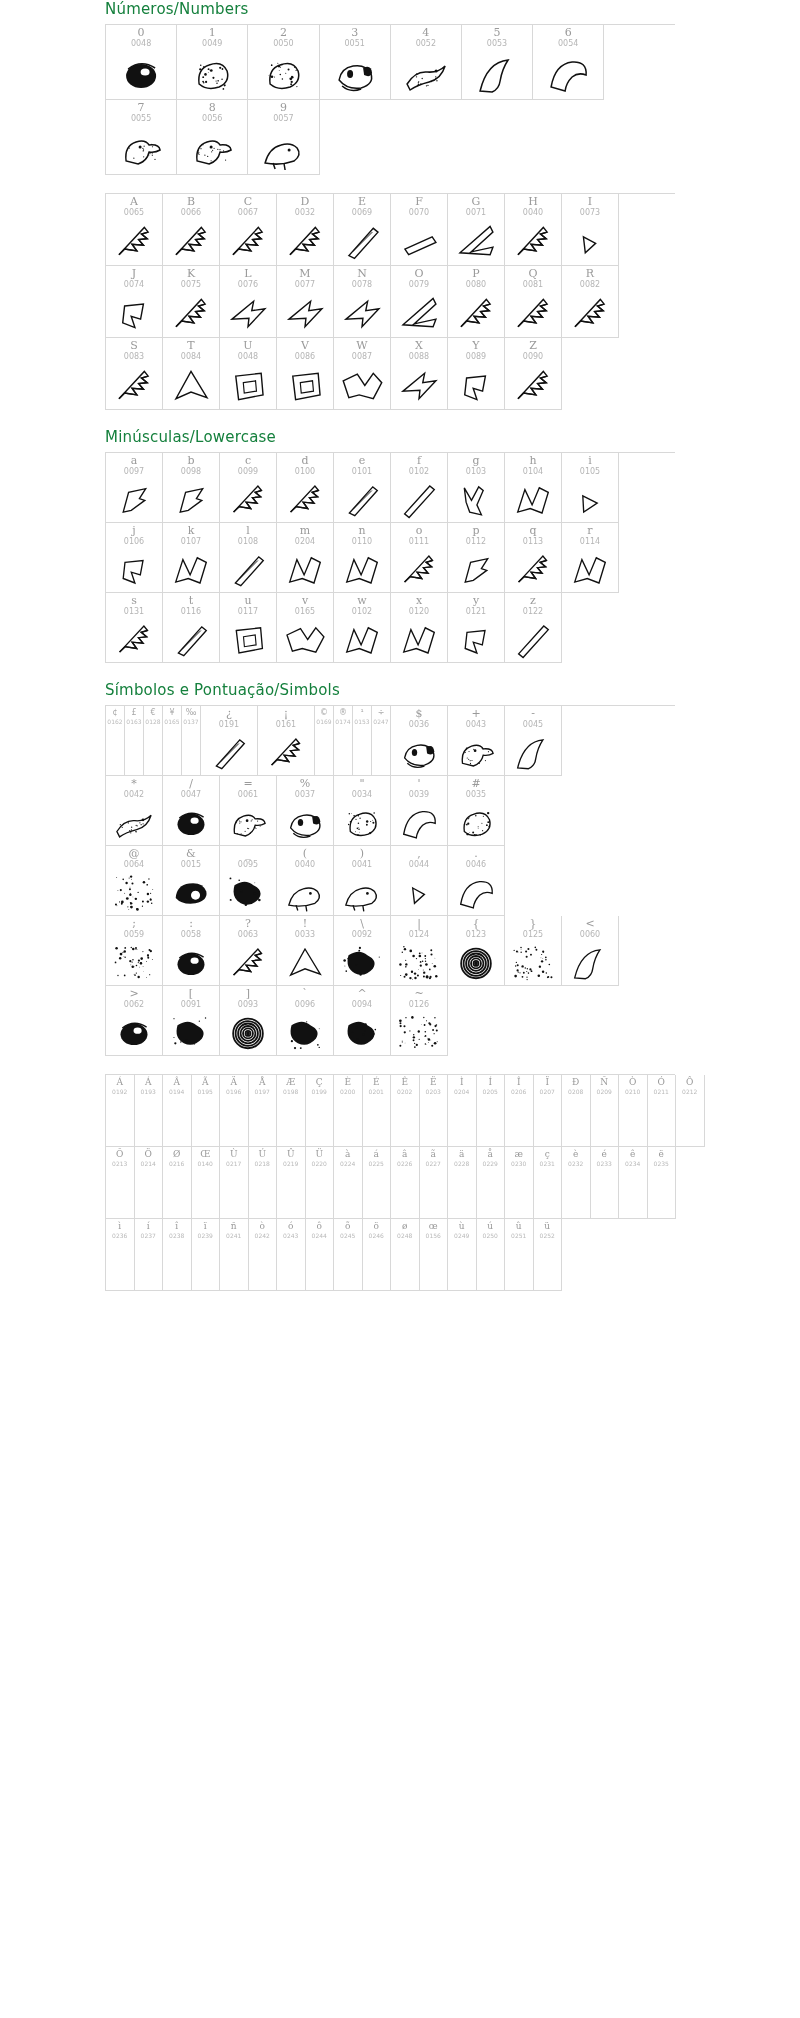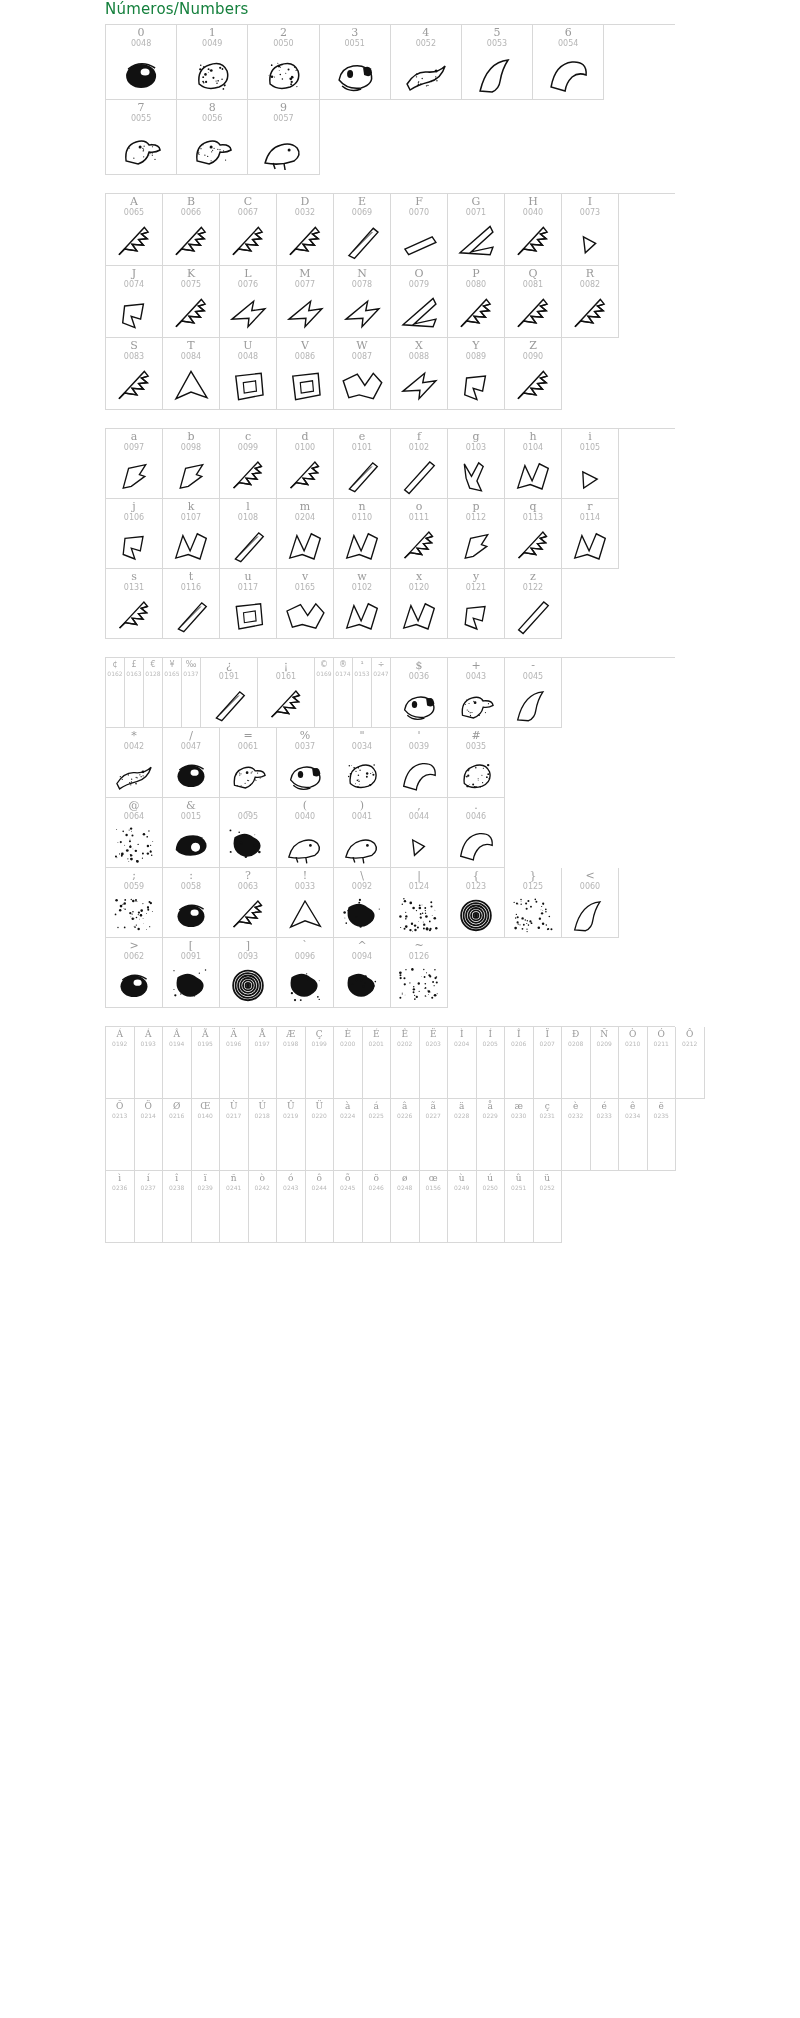--- a/index.html
+++ b/index.html
@@ -610,20 +610,21 @@
             <svg viewBox="0 0 100 100" preserveAspectRatio="xMidYMid meet">
               <path d="M18 78 L72 20 L80 30 L66 34 L78 44 L60 46 L70 58 L46 56 L56 70 L30 66 Z" fill="#fff" stroke="#111" stroke-width="3"></path>
               <path d="M18 78 L30 66 L56 70 L46 56 L70 58 L60 46 L78 44 L66 34 L80 30" fill="none" stroke="#111" stroke-width="3"></path>
             </svg>
           </div>
         </div>
       </div>
   </div>
 
   <div class="section">
+    <div class="section-title">Minúsculas/Lowercase</div>
     <div class="grid" id="grid-lowercase">
         <div class="glyph-cell g-low">
           <div class="glyph-head">
        <div class="glyph-char">a</div>
        <div class="glyph-code">0097</div>
      </div>
      <div class="glyph-art">
             <svg viewBox="0 0 100 100" preserveAspectRatio="xMidYMid meet">
               <path d="M26 78 L38 34 L76 26 L62 48 L74 52 L44 74 Z" fill="#fff" stroke="#111" stroke-width="3"></path>
             </svg>
@@ -910,20 +911,21 @@
      <div class="glyph-art">
             <svg viewBox="0 0 100 100" preserveAspectRatio="xMidYMid meet">
               <path d="M18 82 L74 20 L84 28 L28 90 Z" fill="#fff" stroke="#111" stroke-width="3"></path>
             </svg>
           </div>
         </div>
       </div>
   </div>
 
   <div class="section">
+    <div class="section-title">Símbolos e Pontuação/Simbols</div>
     <div class="grid" id="grid-symbols">
         <div style="display: flex; width: 100%;">
           <div class="glyph-cell g-sym-narrow">
             <div class="glyph-head">
          <div class="sym-narrow-char">¢</div>
          <div class="sym-narrow-code">0162</div>
        </div>
        <div class="glyph-art"></div>
           </div>
           <div class="glyph-cell g-sym-narrow">

